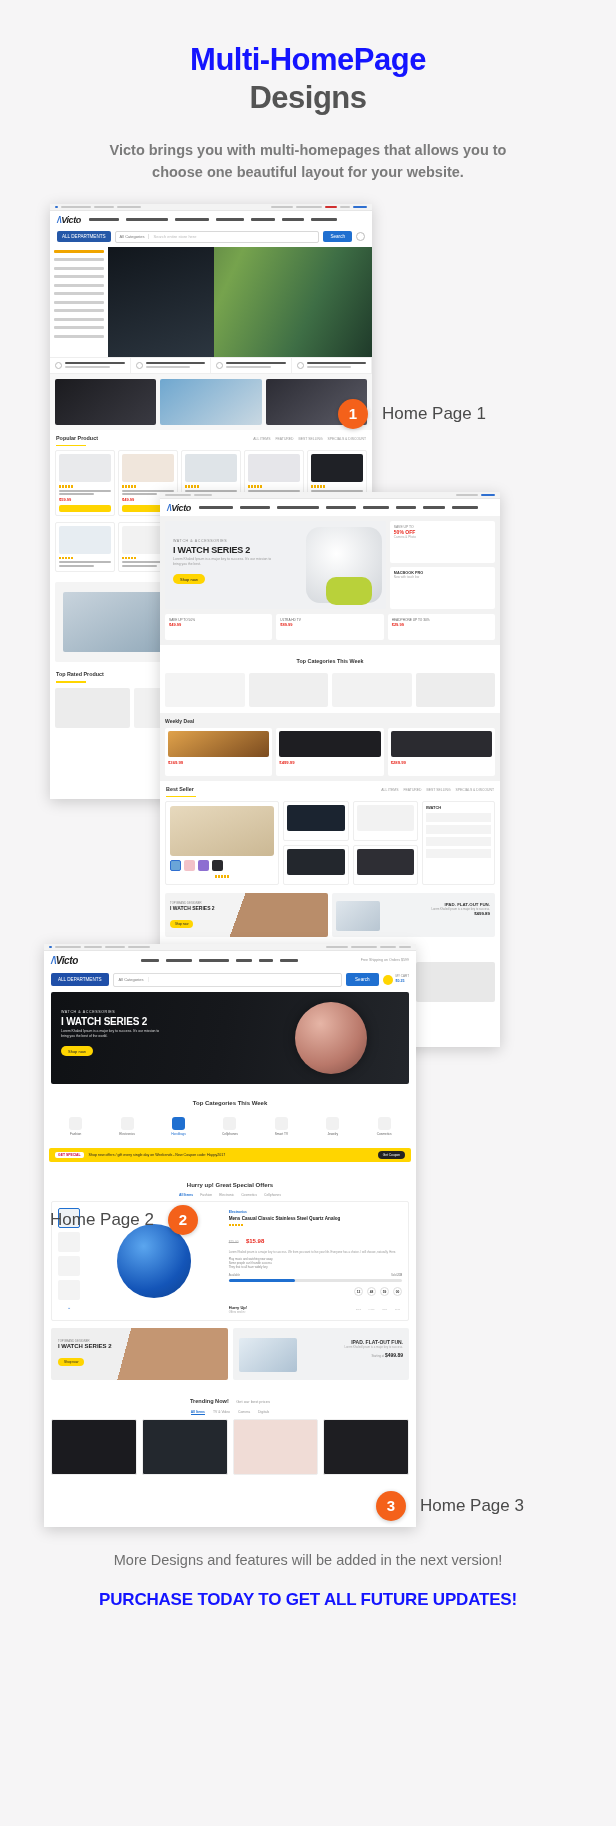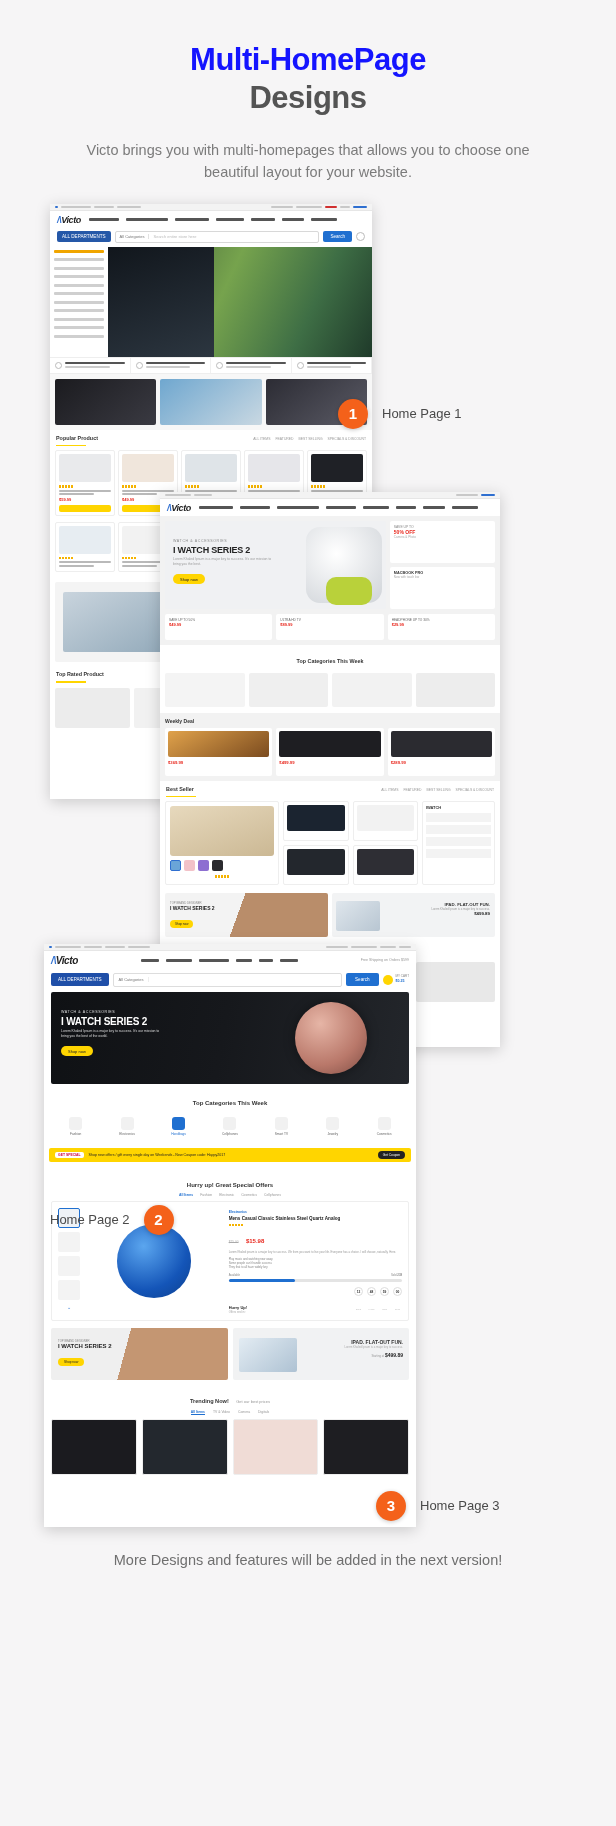--- a/index.html
+++ b/index.html
@@ -21,21 +21,21 @@
     letter-spacing: -0.5px;
   }
   .hero .l1 { color: #1414ff; display: block; }
   .hero .l2 { color: #545454; display: block; }
   .hero p {
     margin: 22px auto 0;
     width: 445px;
     font-size: 14.5px;
     line-height: 1.55;
     color: #7b7b7b;
-    font-weight: 400;
+    font-weight: 700;
   }
 
   
   .stage { position: relative; width: 604px; height: 1330px; margin-top: 20px; }
 
   .mock {
     position: absolute;
     background: #fff;
     box-shadow: 0 3px 14px rgba(0,0,0,0.18);
     overflow: hidden;
@@ -110,21 +110,21 @@
 
   
   .callout { position:absolute; display:flex; align-items:center; gap:14px; z-index:20; }
   .badge {
     width:30px; height:30px; border-radius:50%;
     background:#f4611a; color:#fff;
     font-size:15px; font-weight:bold;
     display:flex; align-items:center; justify-content:center;
     box-shadow:0 1px 4px rgba(0,0,0,0.22);
   }
-  .callout .lbl { font-size:13px; color:#4a4a4a; white-space:nowrap; }
+  .callout .lbl { font-size:17px; color:#4a4a4a; white-space:nowrap; }
 
   .c1 { left:338px; top:195px; }
   .c2 { left:50px;  top:1001px; flex-direction:row; }
   .c3 { left:376px; top:1287px; }
 
   
   .foot { text-align:center; margin-top: 18px; }
   .foot .line1 { font-size:14.5px; color:#6f6f6f; }
   .foot .line2 { font-size:17px; font-weight:bold; color:#1414ff; margin-top:22px; letter-spacing:-0.2px;}
 
@@ -787,13 +787,14 @@
 
   <div class="callout c3">
     <div class="badge">3</div>
     <div class="lbl">Home Page 3</div>
   </div>
 
 </div>
 
 <div class="foot">
   <div class="line1">More Designs and features will be added in the next version!</div>
+  <div class="line2">PURCHASE TODAY TO GET ALL FUTURE UPDATES!</div>
 </div>
 
 </body></html>

